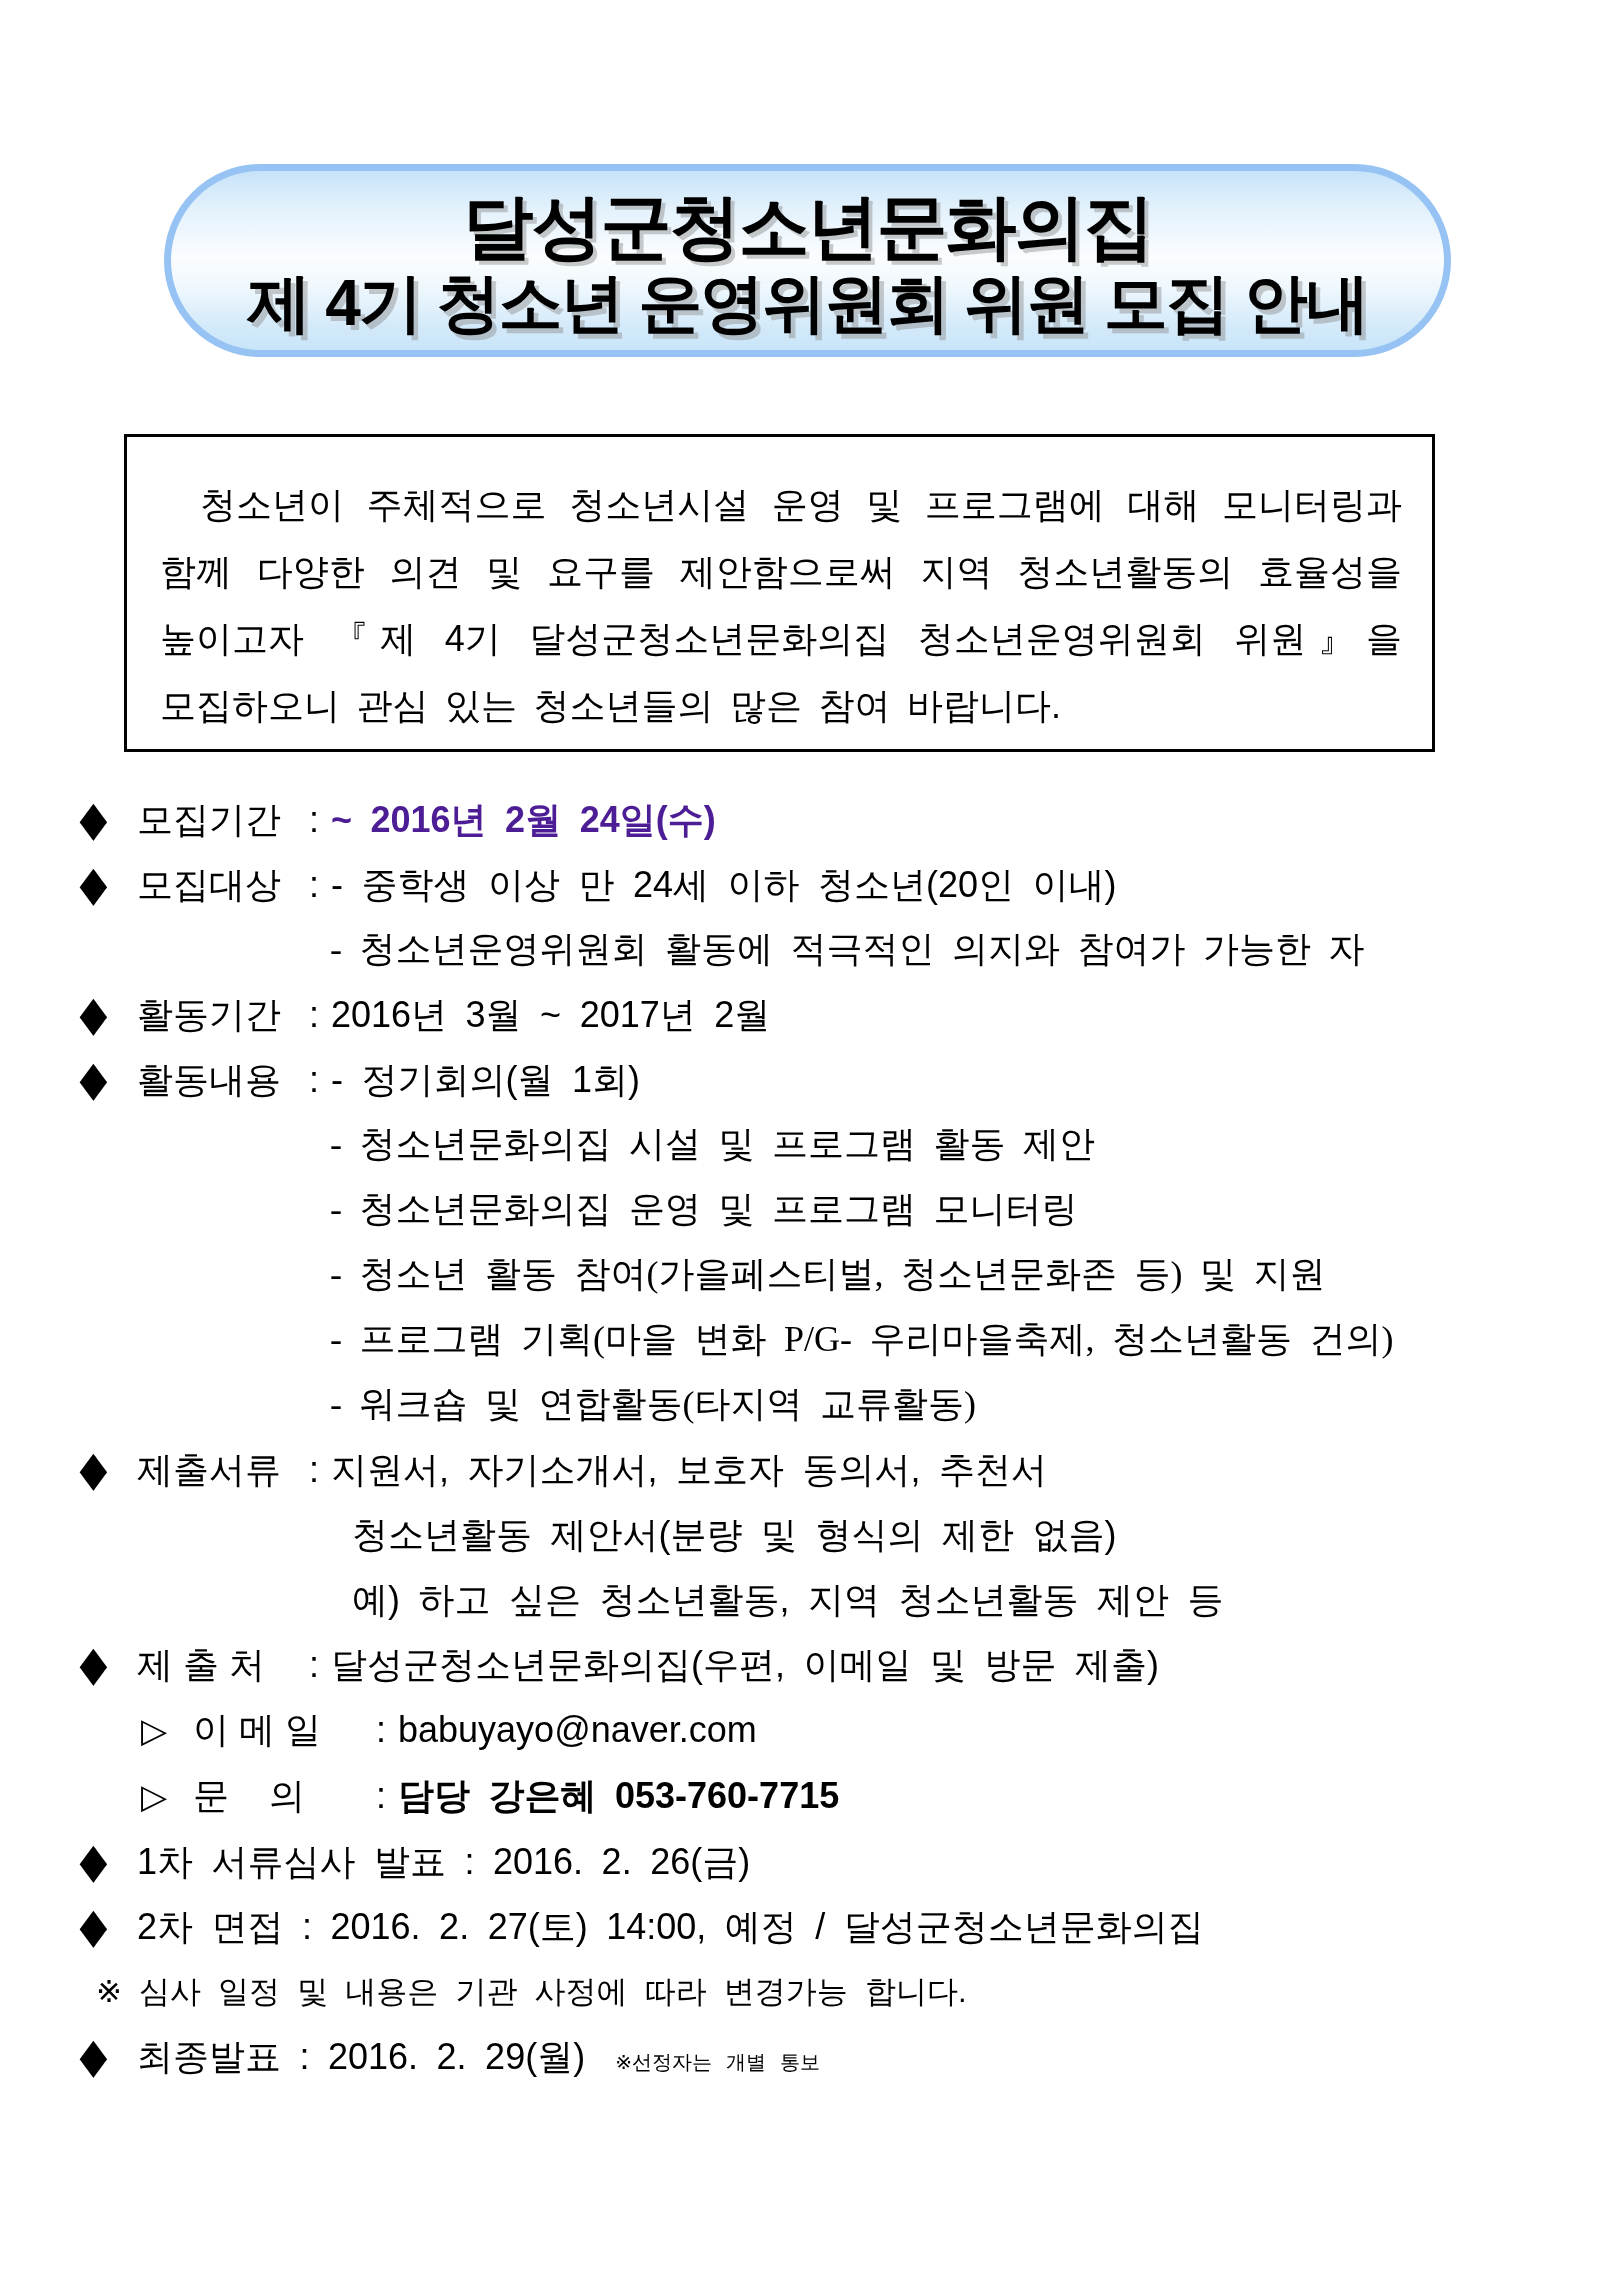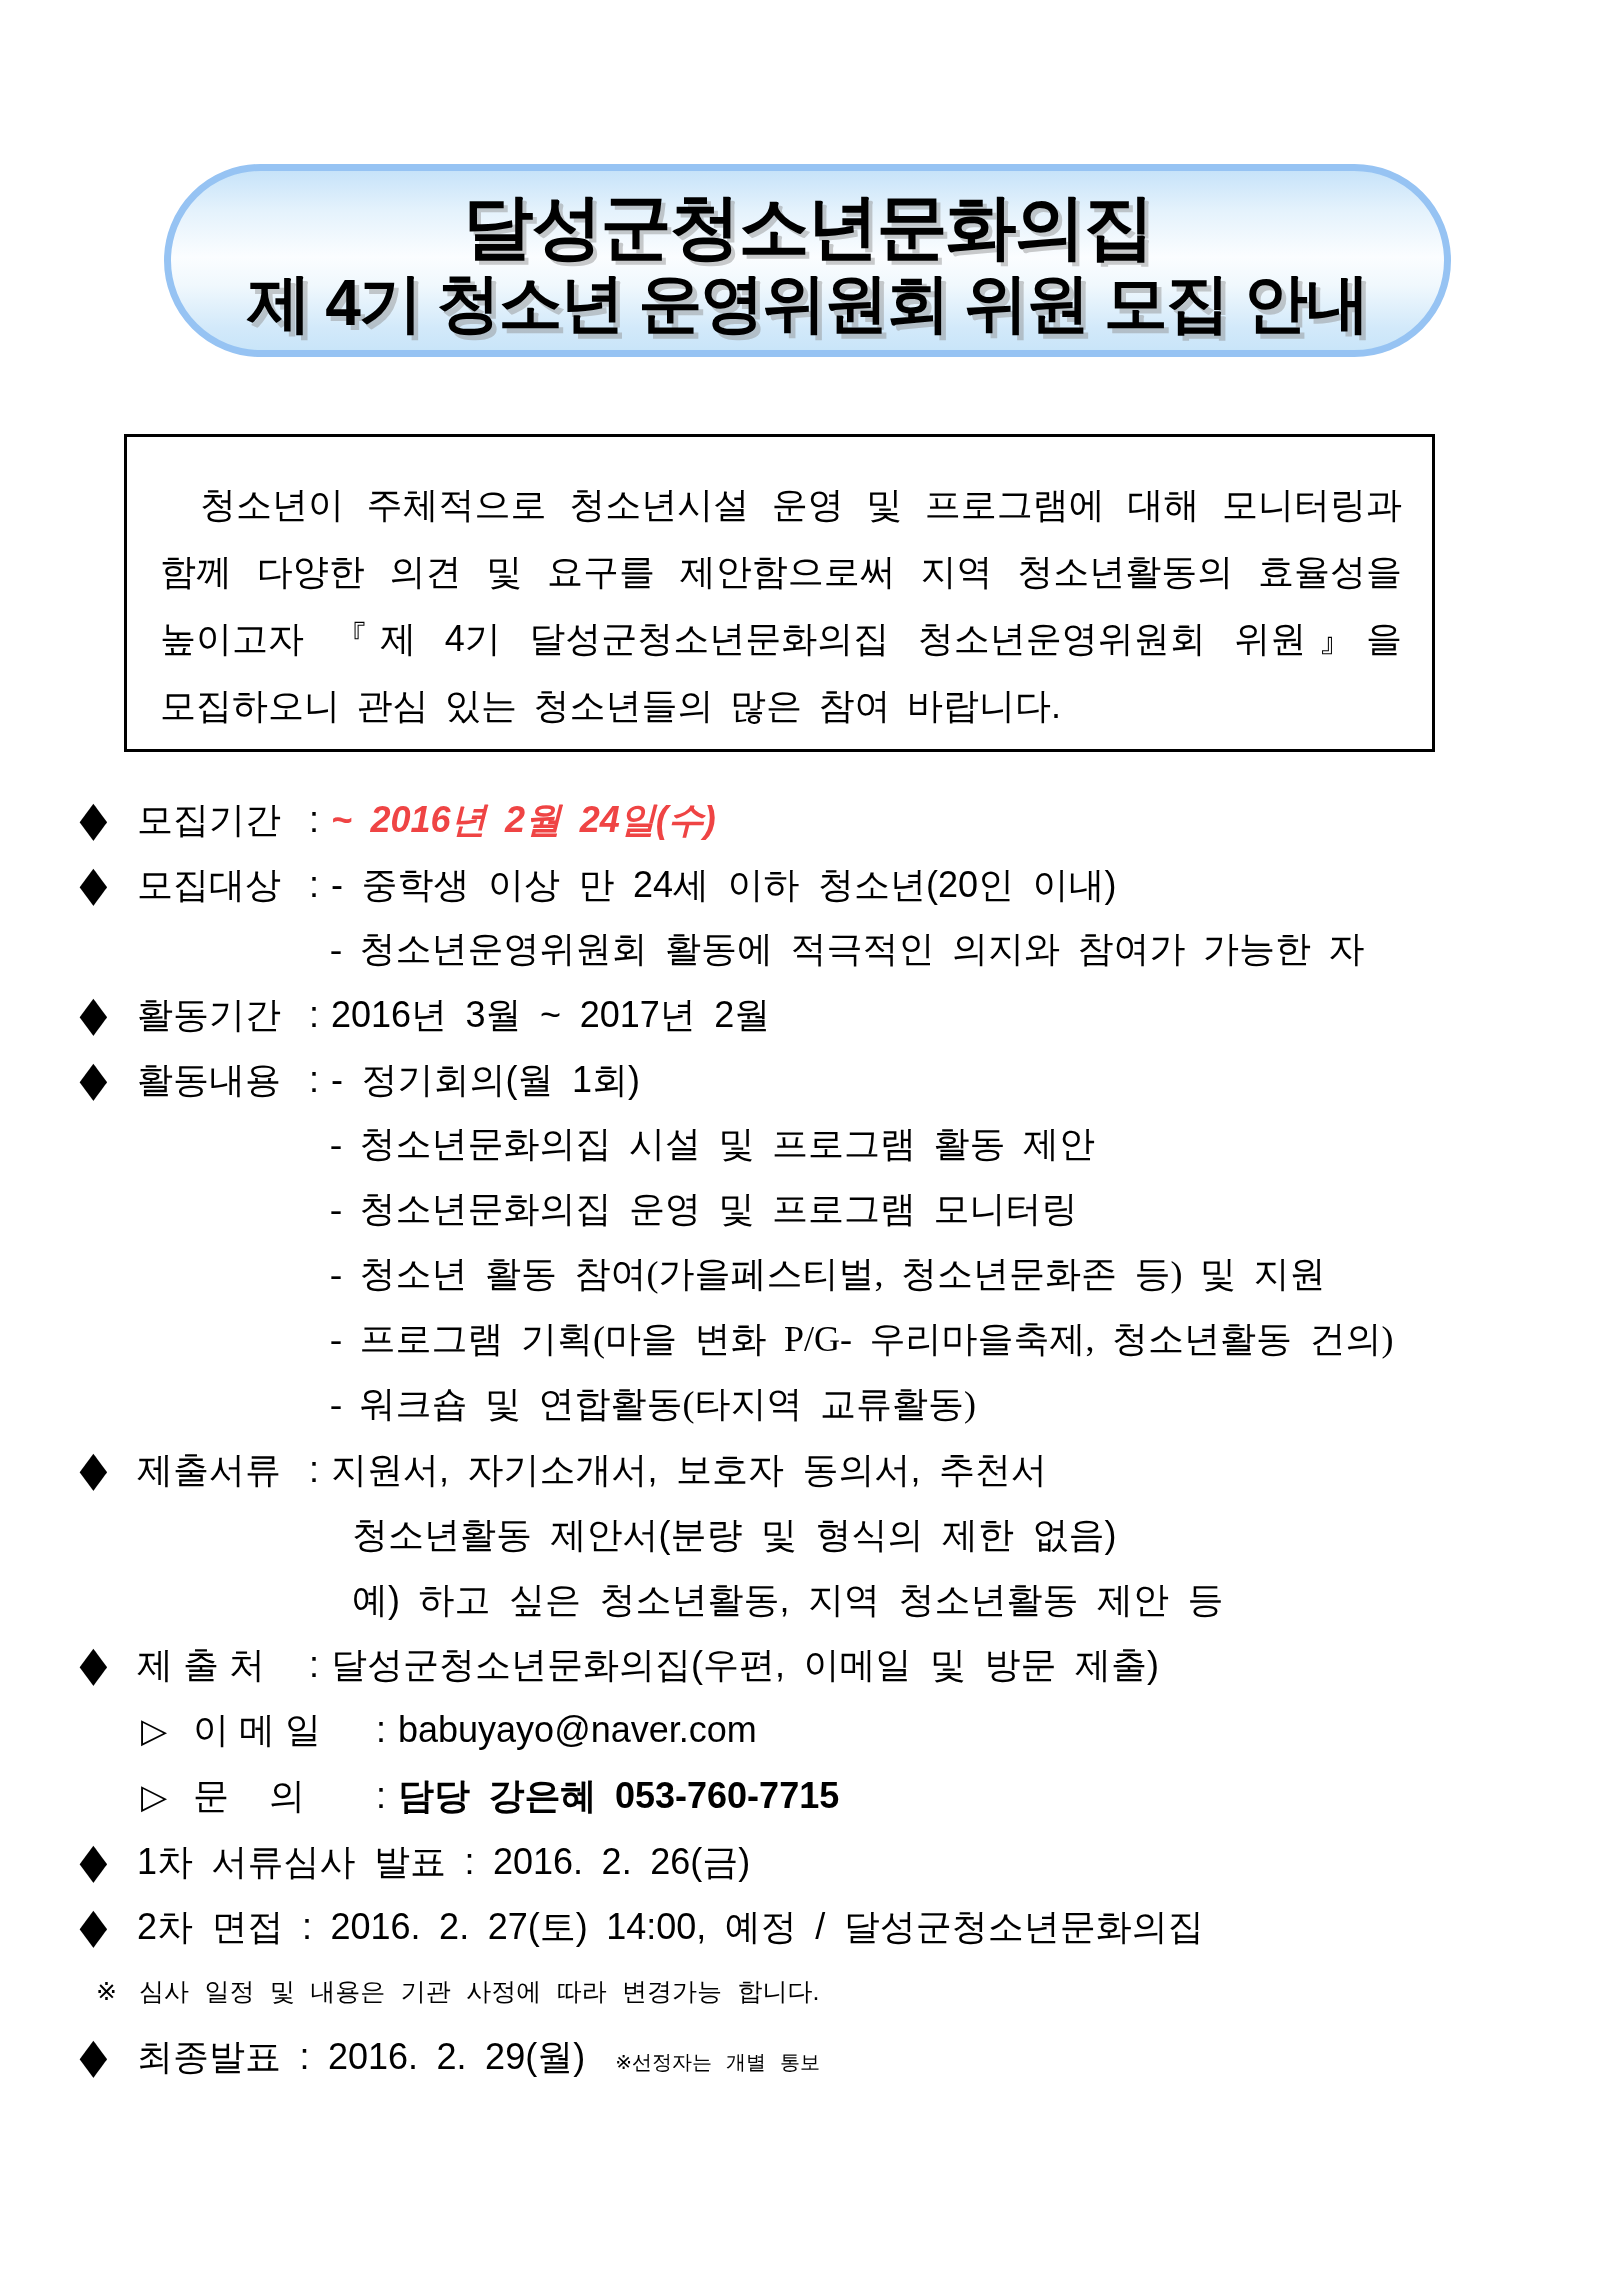--- a/index.html
+++ b/index.html
@@ -62,28 +62,28 @@
   .row{line-height:65px;white-space:nowrap;}
   .bullet{
     display:inline-block;width:59px;
     font-size:38px;
     transform:scaleY(1.28) scaleX(0.95);
     transform-origin:50% 55%;
   }
   .label{display:inline-block;width:160px;white-space:pre;}
   .colon{display:inline-block;width:34px;text-align:center;}
   .val{word-spacing:8.5px;}
-  .red{color:#ef4444;font-weight:700;font-style:italic;}
+  .red{color:#4c1d95;font-weight:700;}
   .bold{font-weight:700;}
   .cont{padding-left:252px;font-family:Liberation Serif, serif;}
   .cont2{padding-left:274px;}
   .sub{padding-left:63px;}
   .tri{display:inline-block;width:52px;font-size:34px;}
   .sublabel{display:inline-block;width:171px;white-space:pre;}
-  .note-row{padding-left:18px;font-size:25px;}
+  .note-row{padding-left:18px;font-size:31px;}
   .notemark{display:inline-block;width:43px;}
   .small{font-size:20px;}
   .note-inline{margin-left:30px;}
 </style>
 </head>
 <body>
 
 <div class="page">
 
   <div class="title-box">

